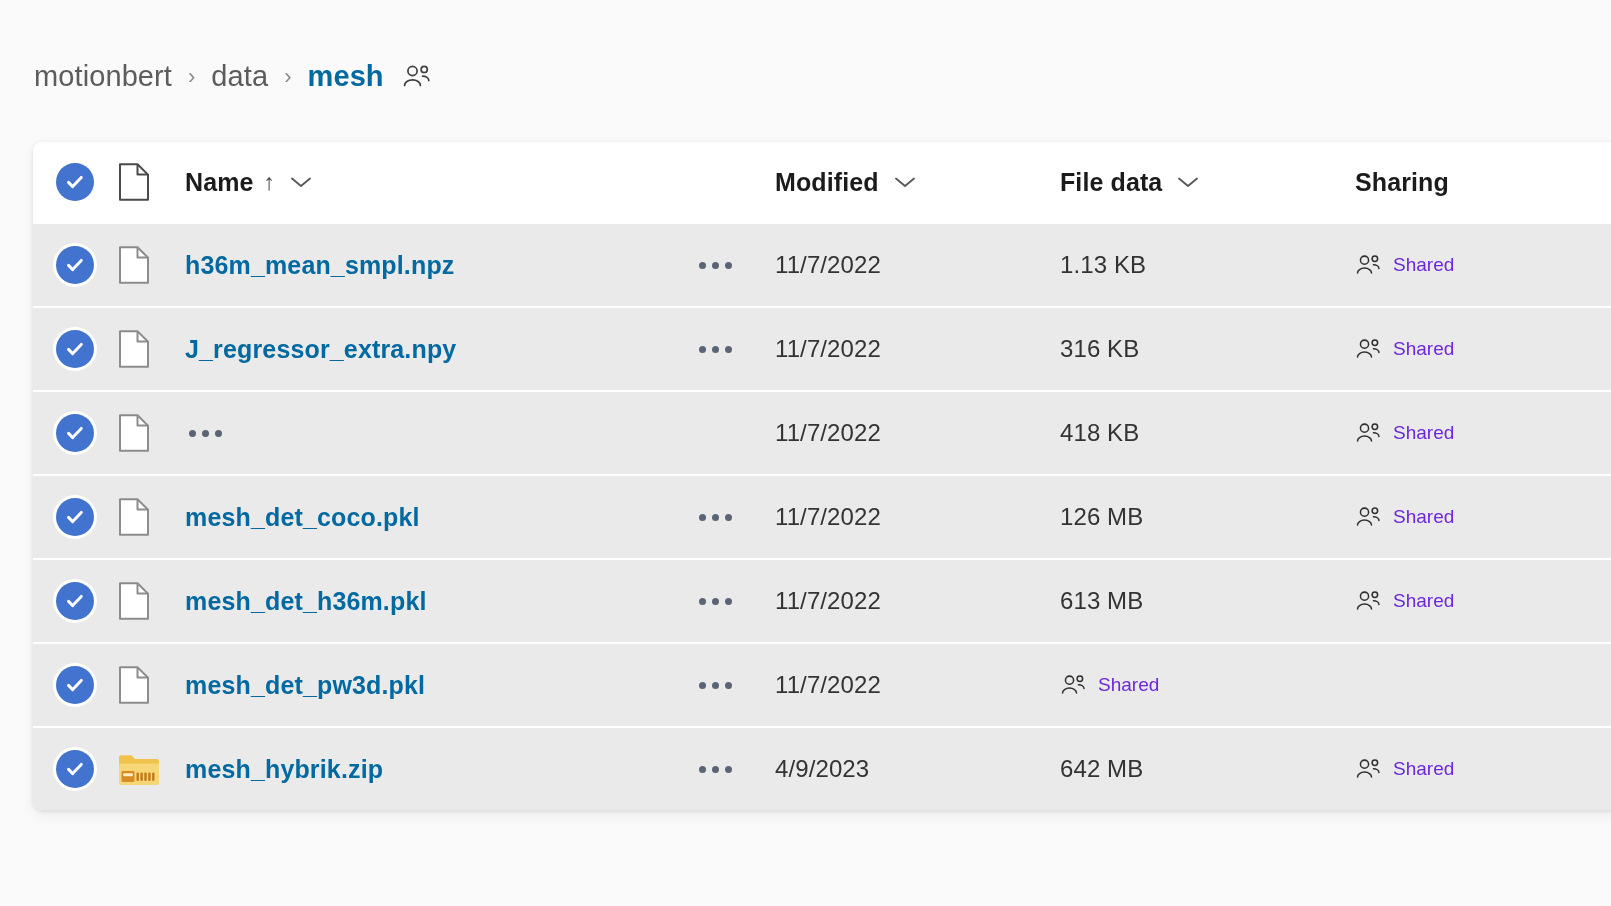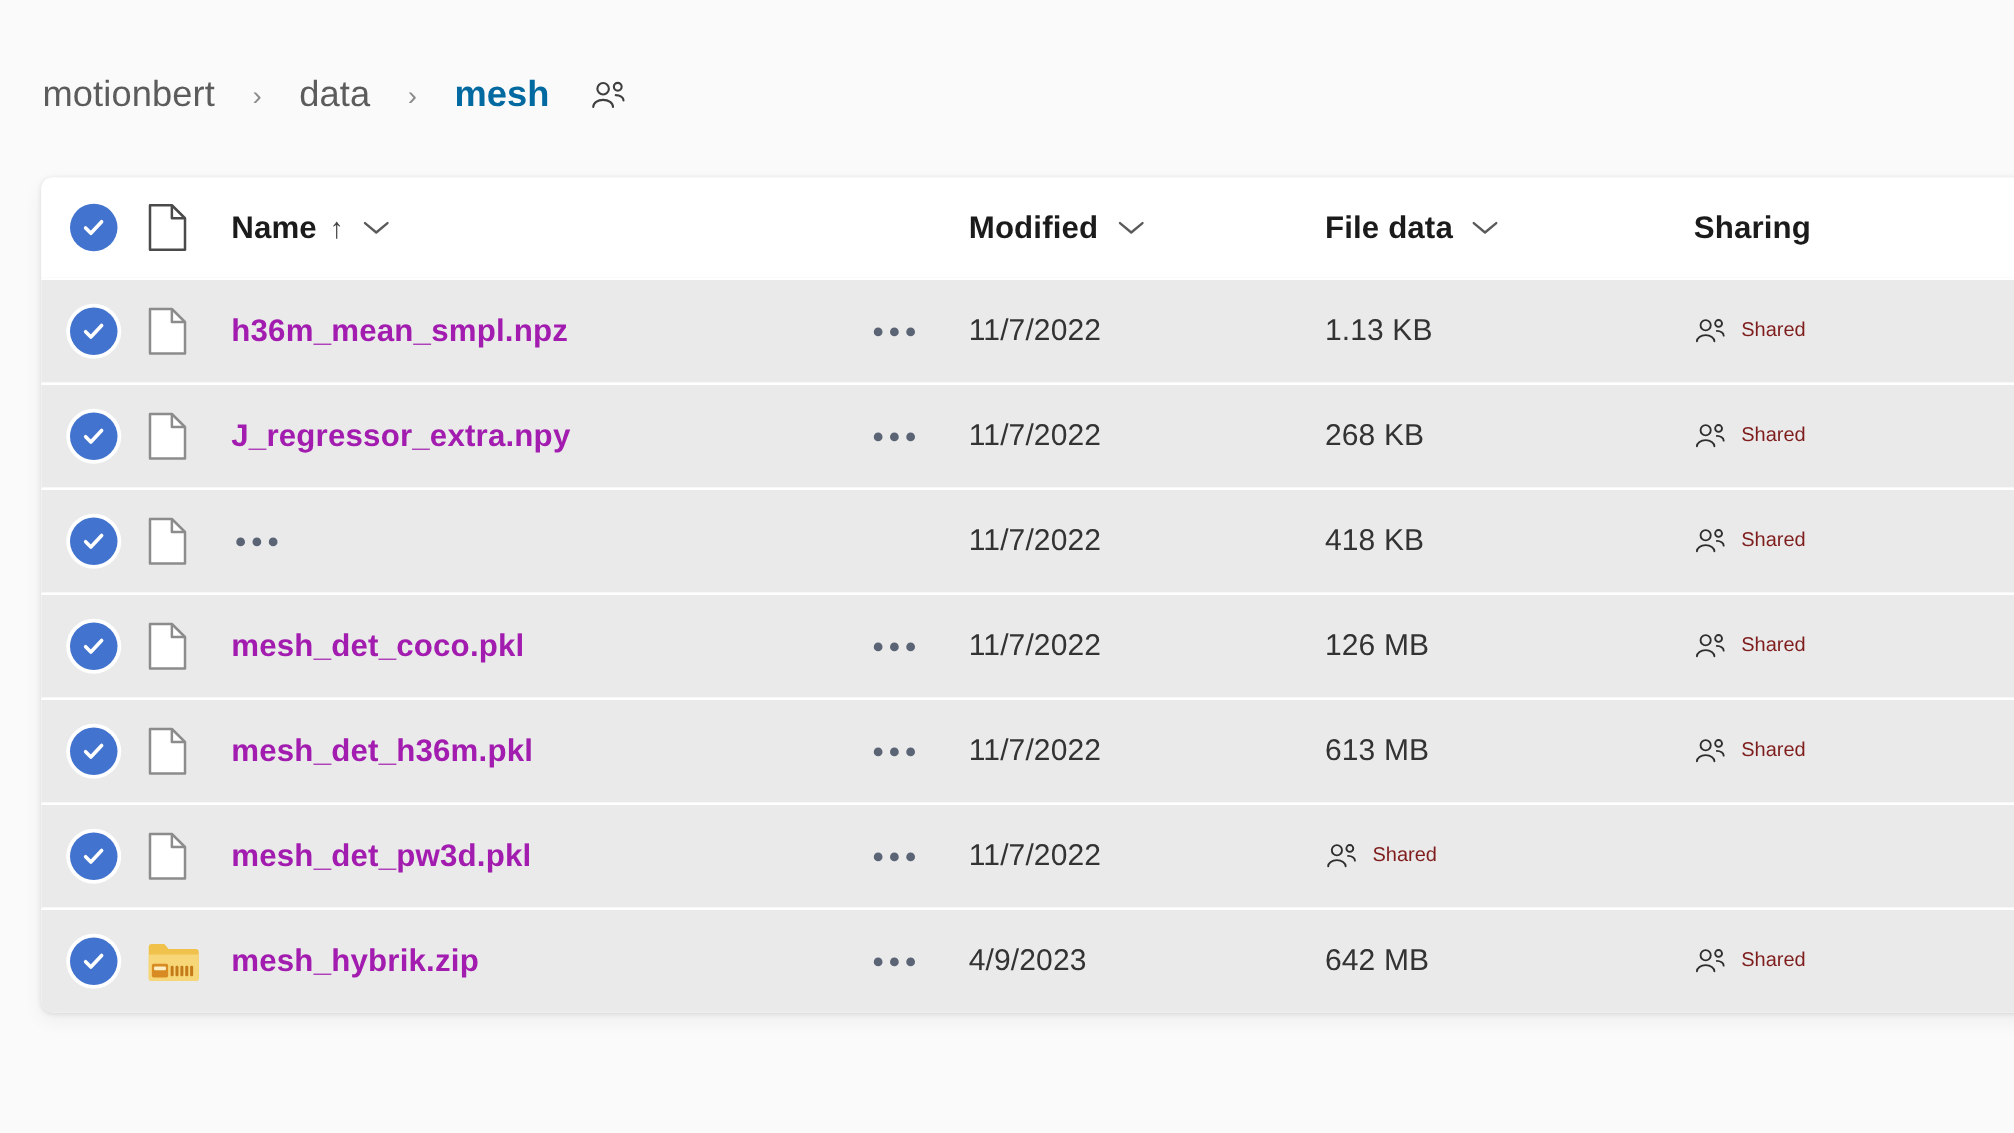--- a/index.html
+++ b/index.html
@@ -14,21 +14,21 @@
     background: #fafafa;
     font-family: "Liberation Sans", sans-serif;
     color: #1f1f1f;
     -webkit-font-smoothing: antialiased;
   }
 
   
   .breadcrumb {
     display: flex;
     align-items: center;
-    gap: 28px;
+    gap: 14px;
     padding: 61px 0 0 34px;
     height: 92px;
   }
   .crumb {
     font-size: 29px;
     letter-spacing: 0.1px;
     line-height: 1;
     white-space: nowrap;
   }
   .crumb.muted  { color: #5c5c5c; }
@@ -140,34 +140,34 @@
     display: inline-flex;
     align-items: center;
     color: #5a5a5a;
     margin-left: 4px;
   }
 
   
   .fname {
     font-size: 25px;
     font-weight: 700;
-    color: #a21caf;
+    color: #0369a1;
     letter-spacing: 0.15px;
     white-space: nowrap;
   }
   .cell-text {
     font-size: 24px;
     color: #333333;
     white-space: nowrap;
     letter-spacing: 0.1px;
     margin-top: 14px;
   }
   .shared-text {
-    font-size: 16px;
-    color: #7f1d1d;
+    font-size: 19px;
+    color: #6d28d9;
     white-space: nowrap;
   }
 
   
   .dots {
     display: flex;
     gap: 6px;
     align-items: center;
     padding: 10px 4px;
   }
@@ -340,21 +340,21 @@
       <span class="dots">
           <i></i>
           <i></i>
           <i></i>
         </span>
     </div>
     <div class="col-modified">
       <span class="cell-text">11/7/2022</span>
     </div>
     <div class="col-size">
-      <span class="cell-text">268 KB</span>
+      <span class="cell-text">316 KB</span>
     </div>
     <div class="col-sharing">
       <span class="people-icon">
         <svg width="27" height="23" viewBox="0 0 30 26" fill="none" stroke="currentColor" stroke-width="1.7">
           <circle cx="10.5" cy="7" r="4.6"></circle>
           <path d="M2.6 21.5c0-3.1 3.5-5.6 7.9-5.6s7.9 2.5 7.9 5.6" stroke-linecap="round"></path>
           <circle cx="22.2" cy="5.4" r="3.1"></circle>
           <path d="M20.6 12.1c3.4 0 6.2 1.9 6.2 4.3" stroke-linecap="round"></path>
         </svg>
       </span>

